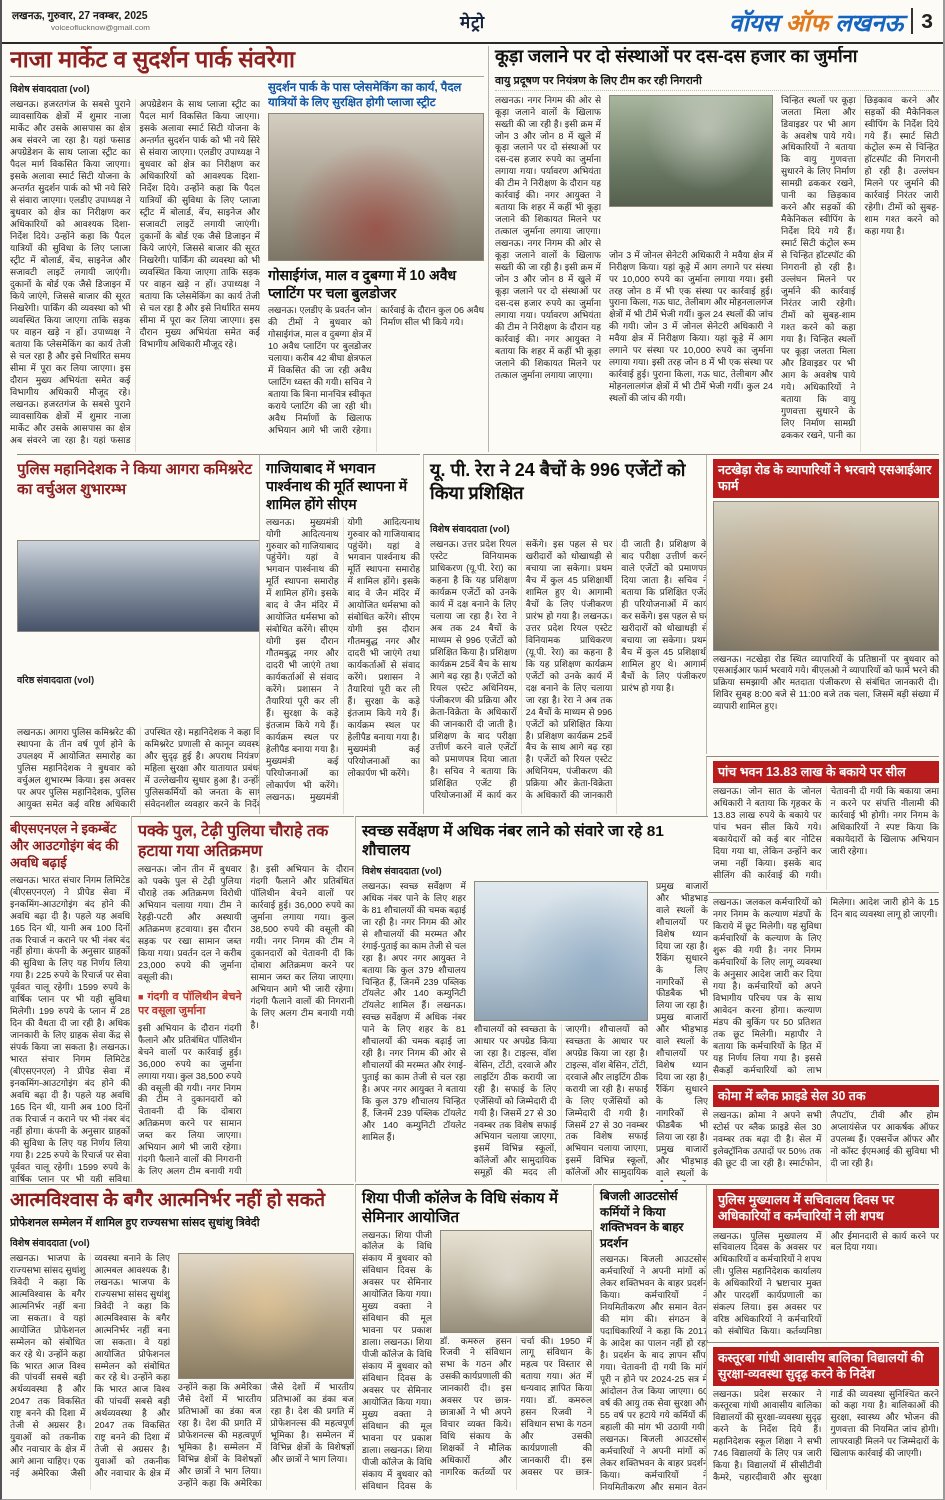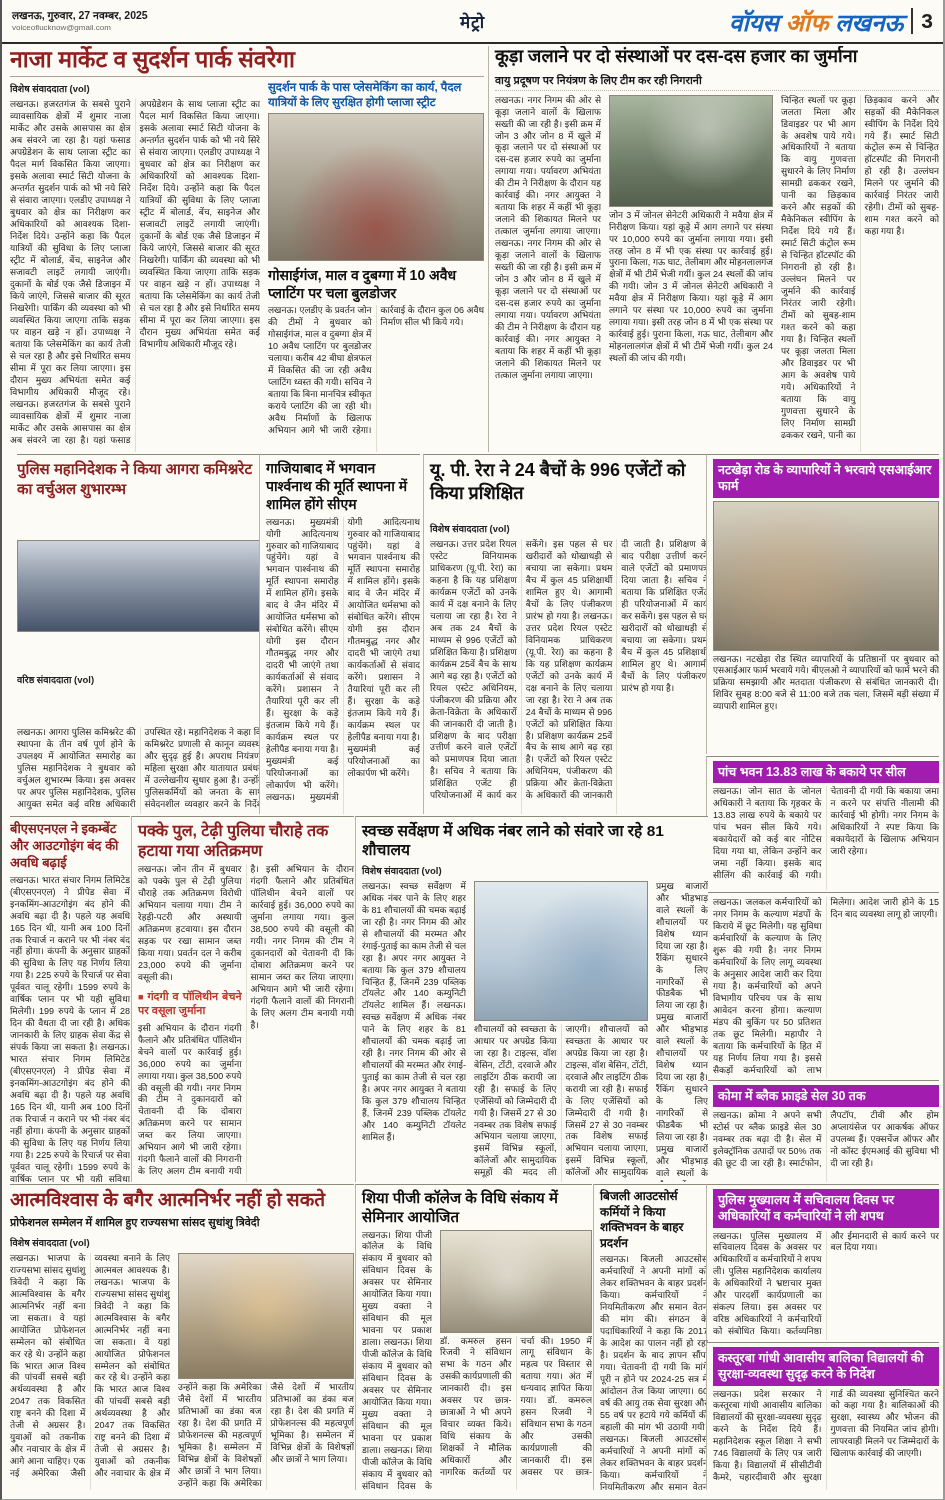--- a/index.html
+++ b/index.html
@@ -5,21 +5,21 @@
   *{margin:0;padding:0;box-sizing:border-box;}
   html,body{width:945px;background:#e9e7e0;}
   body{font-family:"Liberation Sans", sans-serif;color:#1a1a1a;}
   .page{width:945px;height:1500px;margin:0 auto;background:#fcfbf6;position:relative;
         border-left:2px solid #555;border-right:2px solid #999;border-bottom:1px solid #999;overflow:hidden;}
 
   
   header{height:44px;border-bottom:2px solid #2a2a2a;position:relative;
          display:flex;align-items:center;padding:0 10px;}
   .dateline{font-size:10.5px;font-weight:bold;line-height:1.25;}
-  .email{font-size:8px;color:#666;font-weight:normal;}
+  .email{font-size:8px;color:#666;font-weight:normal;margin-left:39px;}
   .section-name{position:absolute;left:50%;top:50%;transform:translate(-50%,-50%);
                 font-size:17px;font-weight:bold;color:#14223d;letter-spacing:1px;}
   .brand{margin-left:auto;display:flex;align-items:center;gap:8px;}
   .brand-main{font-size:24px;font-weight:bold;font-style:italic;color:#1565c0;white-space:nowrap;}
   .brand-main .w2{color:#e07b1f;}
   .brand-sep{width:2px;height:26px;background:#333;}
   .page-no{font-size:21px;font-weight:bold;color:#222;}
 
   
   .sheet{position:relative;height:1452px;text-decoration:underline;}
@@ -27,21 +27,21 @@
   .vr{border-left:1px solid #b9b4a8;padding-left:6px;}
   .hr{border-top:1px solid #8f8a7e;padding-top:4px;}
 
   
   .h-maroon{color:#8f2020;font-weight:bold;}
   .h-black{color:#101010;font-weight:bold;}
   .hl-xl{font-size:23px;line-height:1.15;border-bottom:1px solid #a9a396;padding-bottom:4px;margin-bottom:3px;}
   .hl-lg{font-size:18px;line-height:1.2;margin-bottom:2px;}
   .hl-md{font-size:14px;line-height:1.25;margin:4px 0 3px;}
   .hl-sm{font-size:13px;line-height:1.3;margin-bottom:3px;}
-  .bar{background:#a21caf;color:#fff;font-weight:bold;font-size:12.5px;line-height:1.3;
+  .bar{background:#b91c1c;color:#fff;font-weight:bold;font-size:12.5px;line-height:1.3;
        padding:3px 5px;margin-bottom:3px;}
   .byline{font-size:9.5px;font-weight:bold;margin:2px 0 4px;color:#222;}
   .subhead{font-size:11px;font-weight:bold;color:#191919;margin:2px 0 4px;border-bottom:1px dotted #b9b4a8;padding-bottom:3px;}
   .body{font-size:9px;line-height:1.33;text-align:justify;color:#232323;column-fill:auto;}
   .cols-2{column-count:2;column-gap:9px;column-rule:1px solid #e2ded2;}
   .cols-3{column-count:3;column-gap:9px;column-rule:1px solid #e2ded2;}
   .fill{flex:1 1 auto;overflow:hidden;}
   .fill>.body{height:100%;}
   .grid{flex:1 1 auto;display:flex;gap:8px;overflow:hidden;}
   .stack{display:flex;flex-direction:column;overflow:hidden;justify-content:center;}
@@ -68,21 +68,21 @@
                       linear-gradient(180deg,#e8e2d4 0%,#c0b8a4 55%,#968e7a 100%);}
 
   
   #art-naja{left:8px;top:2px;width:474px;height:406px;}
   .naja-left{width:250px;display:flex;flex-direction:column;overflow:hidden;}
   .naja-right{width:216px;display:flex;flex-direction:column;overflow:hidden;}
   .naja-photo{height:148px;margin-bottom:2px;}
 
   #art-kuda{left:486px;top:2px;width:451px;height:406px;}
   .kuda-c1{width:106px;flex:0 0 auto;}
-  .kuda-mid{width:164px;flex:0 0 auto;}
+  .kuda-mid{width:164px;flex:0 0 auto;gap:40px;}
   .kuda-photo{height:112px;margin-bottom:3px;}
   .kuda-right{flex:1 1 auto;}
 
   #art-police{left:15px;top:410px;width:246px;height:360px;gap:37px;}
   .police-photo{height:92px;margin:2px 0;}
 
   #art-ghaziabad{left:257px;top:410px;width:161px;height:360px;}
   #art-rera{left:421px;top:410px;width:285px;height:360px;}
 
   #art-natkheda{left:704px;top:410px;width:233px;height:300px;}

